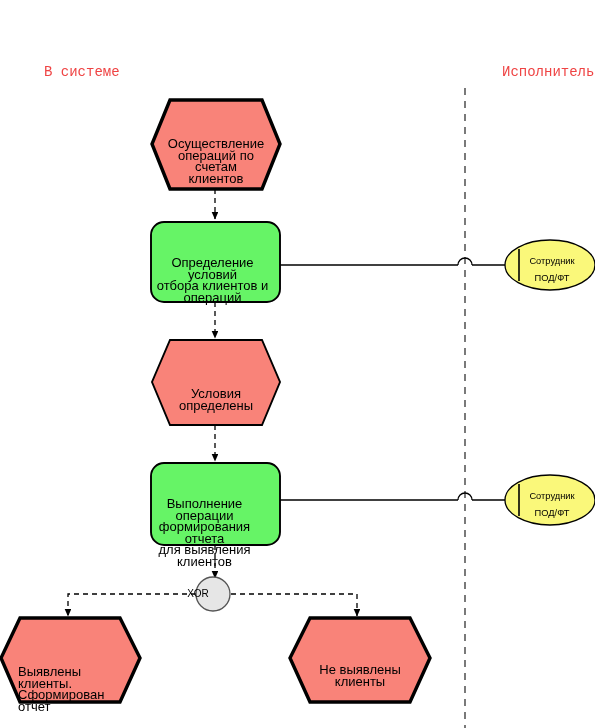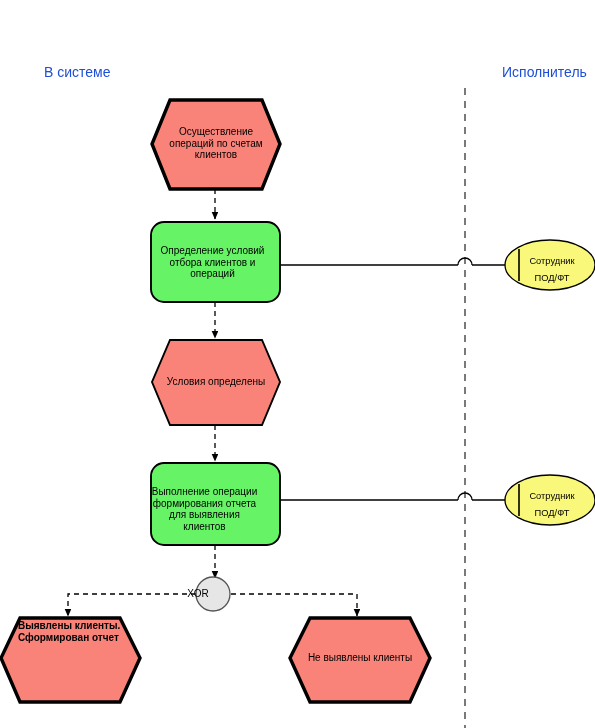--- a/index.html
+++ b/index.html
@@ -32,37 +32,38 @@
     top: 4px;
     width: 559px;
     text-align: center;
     font-family: "Liberation Serif", serif;
     font-size: 16.5px;
     line-height: 23px;
     color: #000000;
   }
   .lane-label {
     position: absolute;
-    font-family: Liberation Sans, sans-serif;
+    font-family: Liberation Mono, monospace;
     font-size: 14px;
-    color: #1d4ed8;
+    color: #ef4444;
     white-space: nowrap;
   }
   #lane-label-system { left: 44px; top: 64px; }
   #lane-label-performer { left: 502px; top: 64px; }
 
   .node-text {
     position: absolute;
     color: #000000;
     font-family: "Liberation Sans", sans-serif;
-    font-size: 10px;
+    font-size: 13px;
     line-height: 11.6px;
     text-align: center;
     white-space: pre-line;
     pointer-events: none;
+    margin-top: 12px;
   }
   .node-text.left-align { text-align: left; }
   .xor-text {
     position: absolute;
     font-size: 10px;
     color: #000000;
     text-align: center;
     width: 40px;
     line-height: 12px;
   }
@@ -142,21 +143,21 @@
 операций</div>
 
   <div class="node-text" style="left:156px; top:376px; width:120px;">Условия определены</div>
 
   <div class="node-text" style="left:150px; top:486px; width:109px;">Выполнение операции
 формирования отчета
 для выявления клиентов</div>
 
   <div class="xor-text" style="left:178px; top:588px;">XOR</div>
 
-  <div class="node-text left-align" style="left:18px; top:620px; width:120px;font-weight:bold;">Выявлены клиенты.
+  <div class="node-text left-align" style="left:18px; top:654px; width:120px;">Выявлены клиенты.
 Сформирован отчет</div>
 
   <div class="node-text" style="left:305px; top:652px; width:110px;">Не выявлены клиенты</div>
 
   <div class="org-text" style="left:516px; top:253px; width:72px;">Сотрудник
 ПОД/ФТ</div>
 
   <div class="org-text" style="left:516px; top:488px; width:72px;">Сотрудник
 ПОД/ФТ</div>
 

